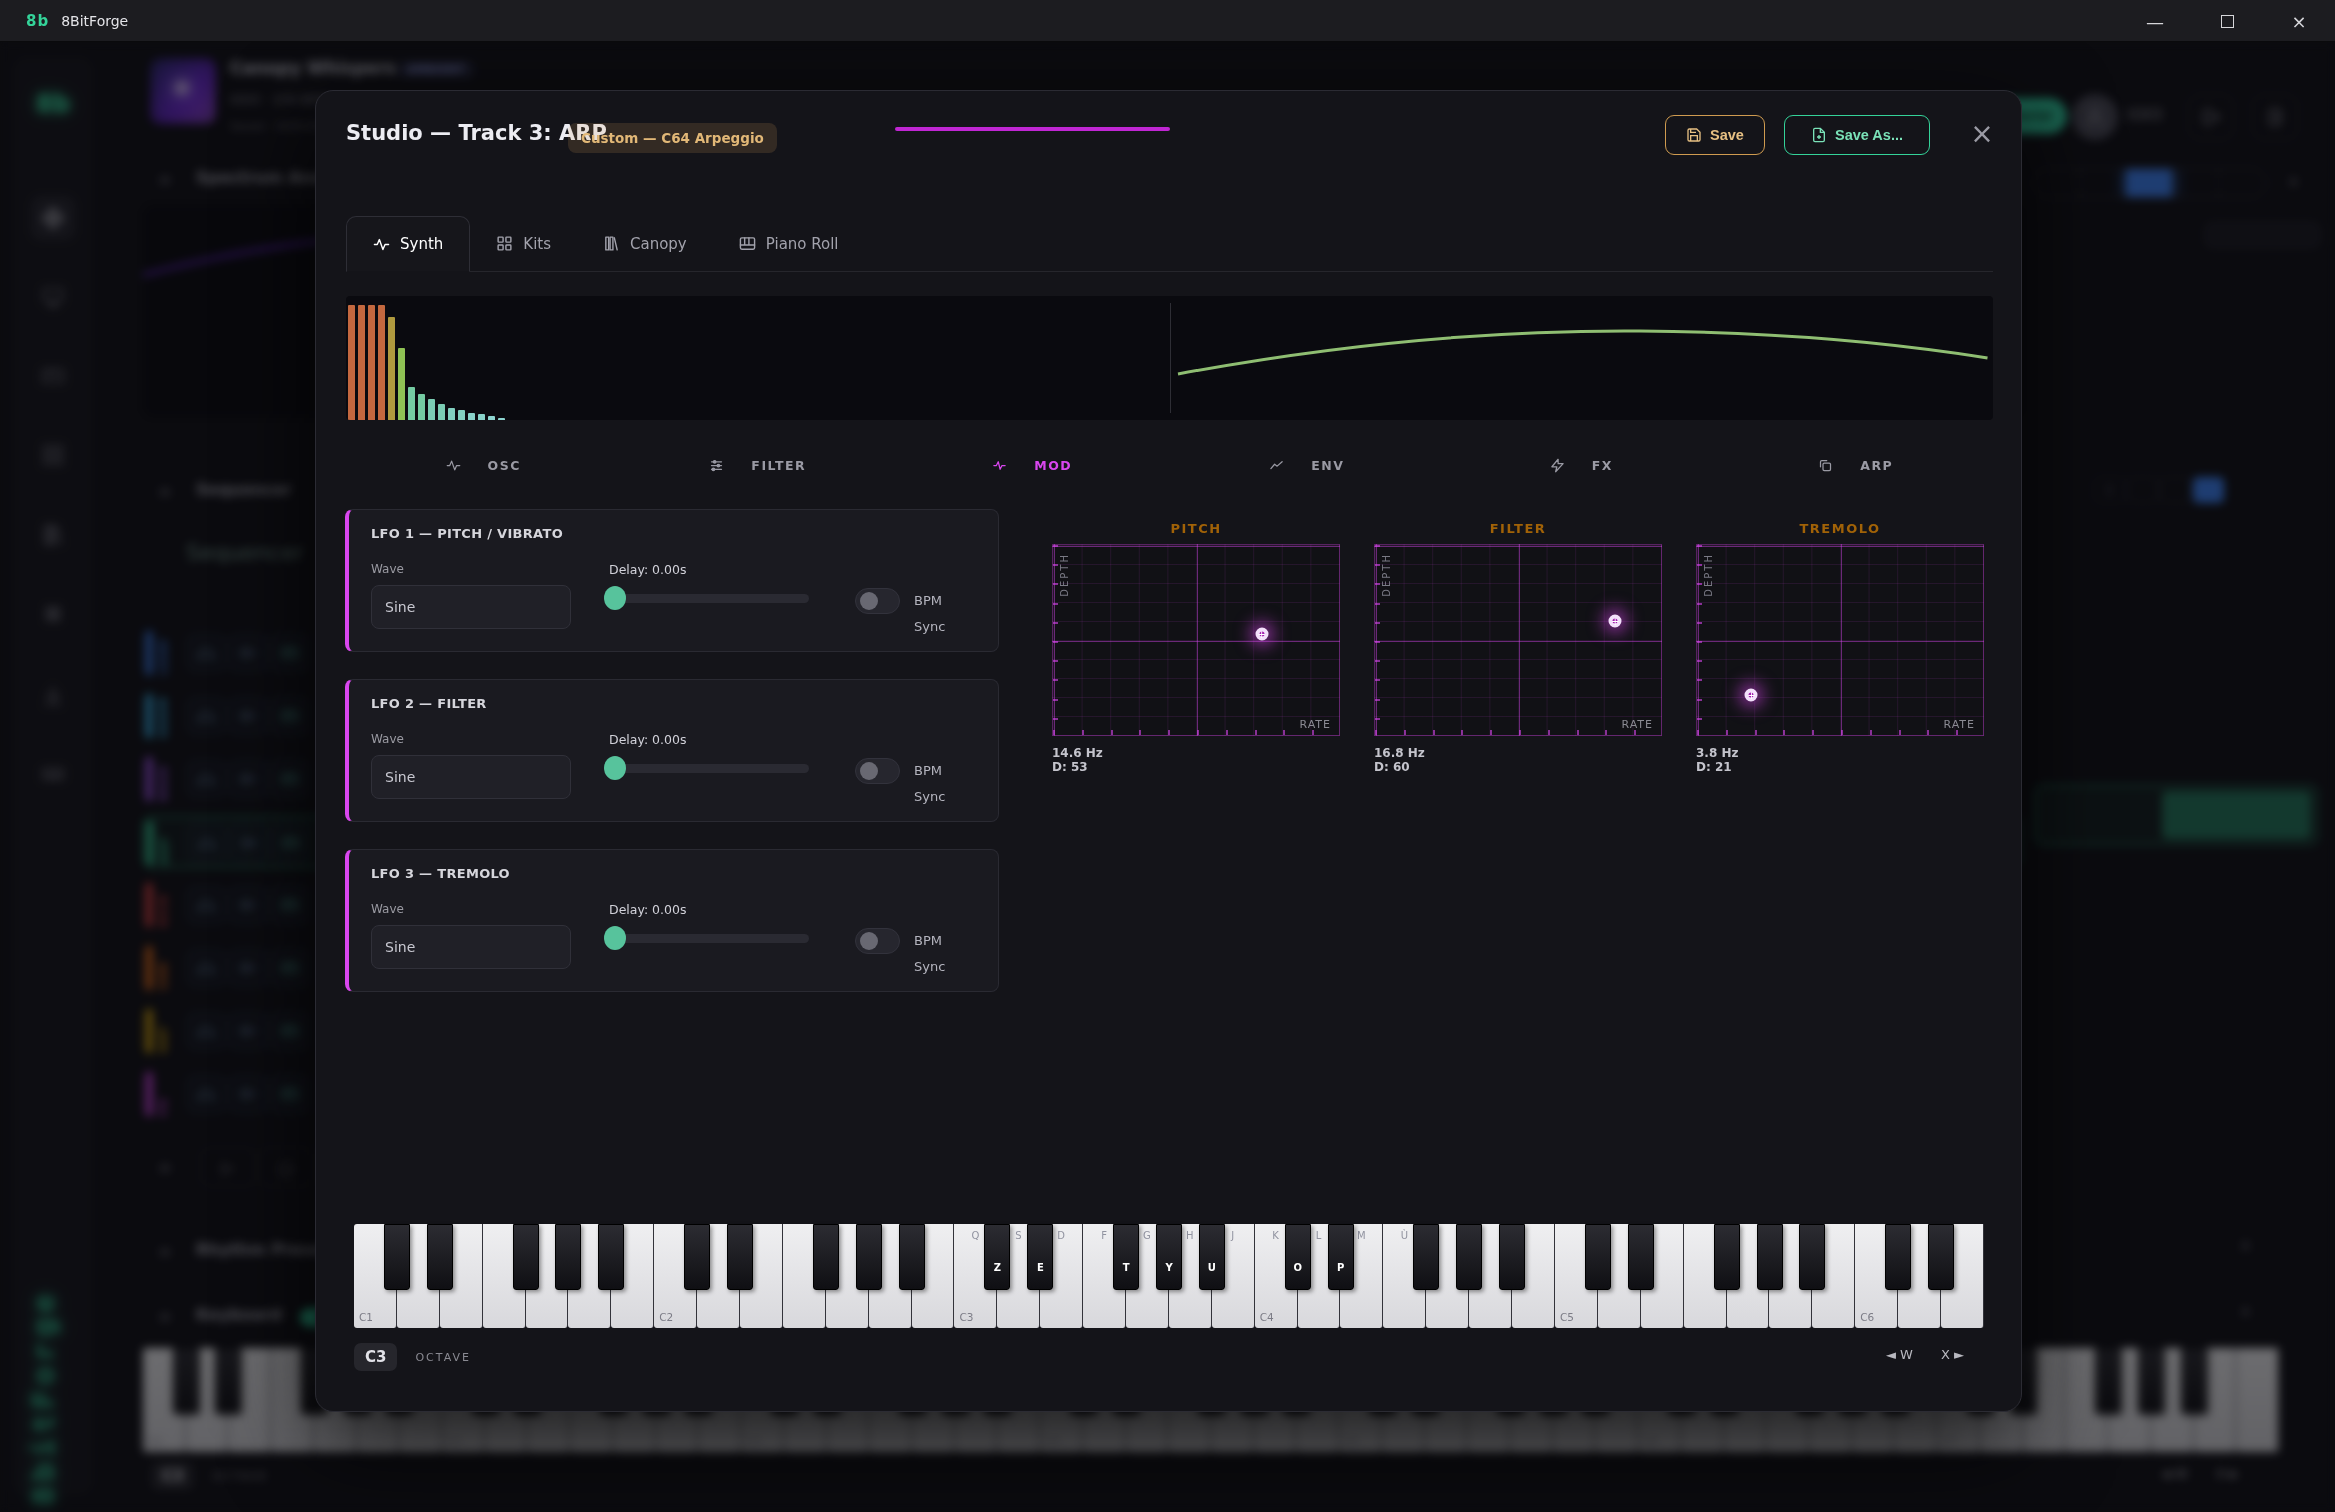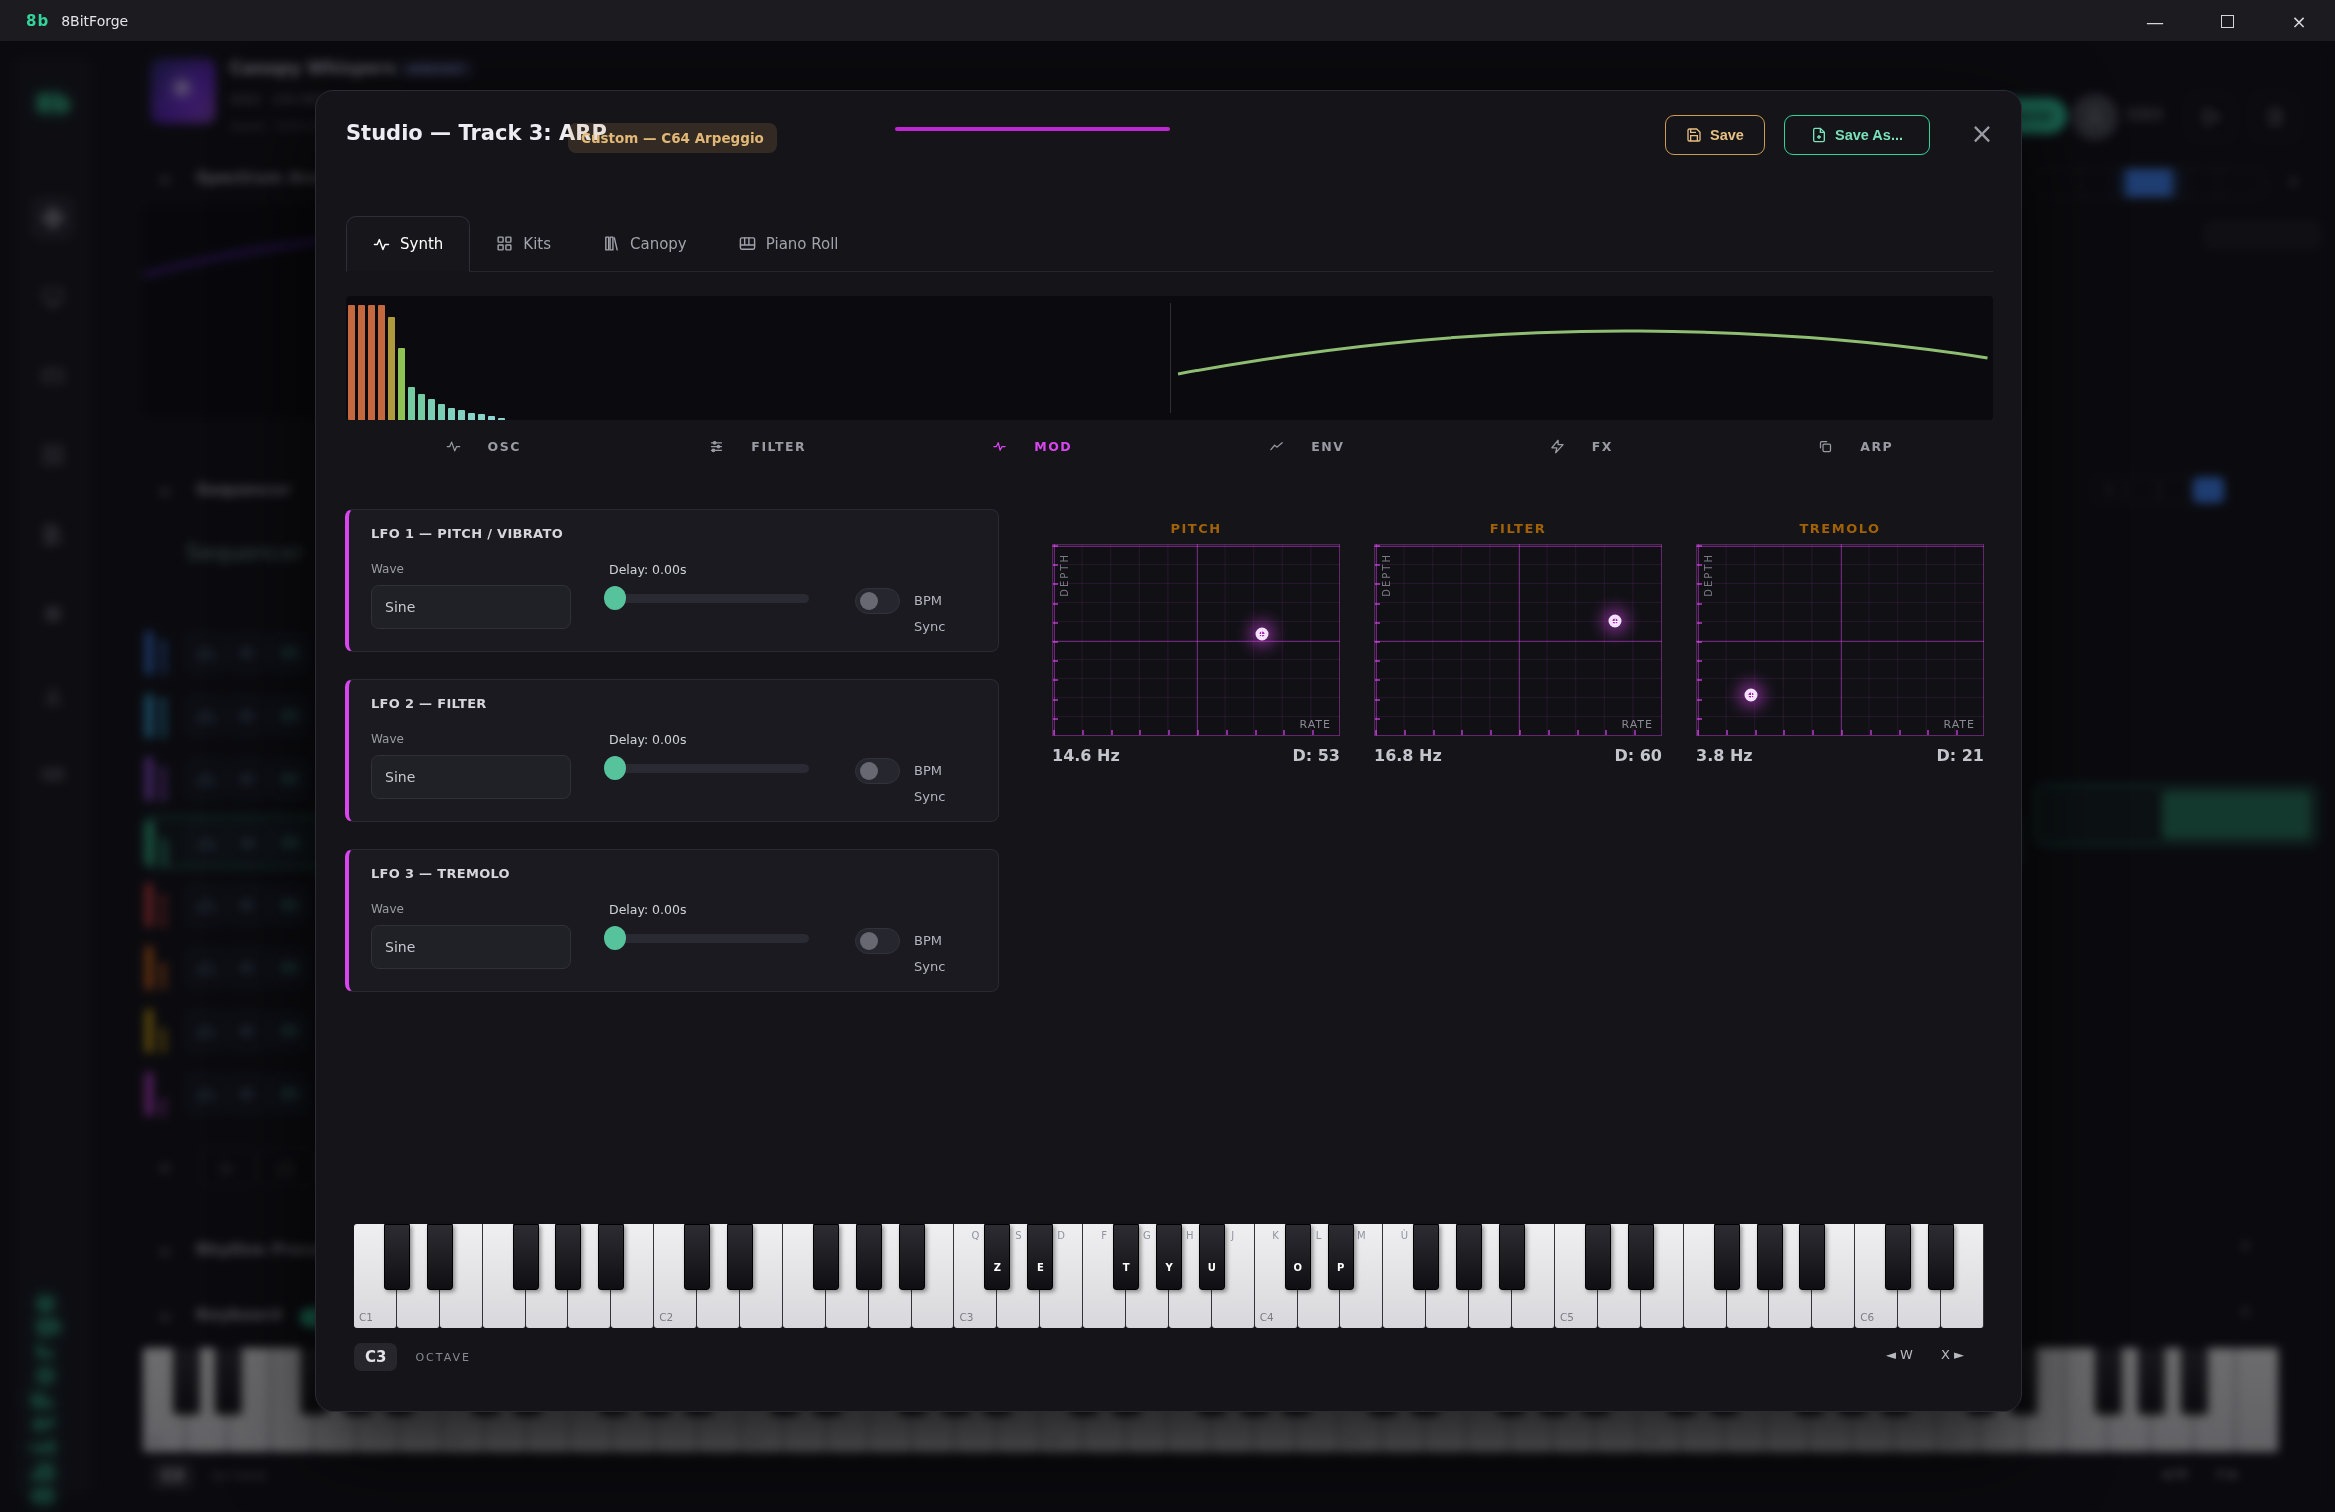--- a/index.html
+++ b/index.html
@@ -94,21 +94,21 @@
   .m-tab svg { width:17px; height:17px; }
   .m-tab.active { border:1px solid #2e2e36; border-bottom:1px solid #141419; border-radius:10px 10px 0 0; background:#16161b; color:#ffffff; margin-bottom:-1px; }
 
   .m-viz { position:absolute; left:30px; top:205px; width:1647px; height:124px; background:#0a0a0f; border-radius:4px; overflow:hidden; }
   .m-viz .divider { position:absolute; left:50%; top:6%; width:1px; height:88%; background:#2e2e35; }
   .viz-bars { position:absolute; left:2px; bottom:0; height:100%; display:flex; align-items:flex-end; gap:3px; }
   .viz-bars .bar { width:7px; border-radius:1px 1px 0 0; }
   .viz-curve { position:absolute; right:0; top:0; width:50%; height:100%; }
 
   .m-subtabs { position:absolute; left:30px; top:348px; width:1647px; height:34px; display:flex; }
-  .m-subtab { flex:1; display:flex; align-items:flex-start; justify-content:center; gap:27px; font-size:12.5px; font-weight:bold; letter-spacing:1.5px; color:#9a9aa4; }
+  .m-subtab { flex:1; display:flex; align-items:flex-end; justify-content:center; gap:27px; font-size:12.5px; font-weight:bold; letter-spacing:1.5px; color:#9a9aa4; }
   .m-subtab svg { width:15px; height:15px; }
   .m-subtab.active { color:#d946ef; }
   .m-subtab-underline { position:absolute; top:36px; height:4px; border-radius:2px; background:#c026d3; }
 
   .lfo-stack { position:absolute; left:29px; top:418px; width:654px; }
   .lfo-panel { position:relative; width:654px; height:143px; background:#1a1a20; border:1px solid #2a2a32; border-left:4px solid #d946ef; border-radius:8px; padding:16px 22px; margin-bottom:27px; }
   .lfo-title { font-size:13px; font-weight:bold; color:#d6d6dc; letter-spacing:.3px; }
   .lfo-row { position:absolute; left:22px; top:52px; right:22px; display:flex; align-items:flex-start; }
   .grp-label { font-size:12px; color:#9a9aa2; margin-bottom:9px; }
   .grp-label.value { color:#d2d2da; font-size:12.5px; }
@@ -134,21 +134,21 @@
       linear-gradient(rgba(217,70,239,.10) 1px, transparent 1px),
       linear-gradient(90deg, rgba(217,70,239,.10) 1px, transparent 1px);
     background-size:100% 50%, 50% 100%, 100% 10%, 10% 100%;
     background-position:0 1px, 1px 0, 0 0, 0 0; }
   .pad-ticks-l { position:absolute; left:0; top:0; width:5px; height:100%; background:repeating-linear-gradient(to bottom, rgba(217,70,239,.6) 0 2px, transparent 2px 19.2px); }
   .pad-ticks-b { position:absolute; left:0; bottom:0; width:100%; height:5px; background:repeating-linear-gradient(to right, rgba(217,70,239,.6) 0 2px, transparent 2px 28.8px); }
   .pad-depth { position:absolute; left:6px; top:8px; writing-mode:vertical-rl; transform:rotate(180deg); font-size:10px; letter-spacing:2px; color:#7a7a85; }
   .pad-rate { position:absolute; right:8px; bottom:4px; font-size:11px; letter-spacing:1px; color:#8a8a92; }
   .pad-dot { position:absolute; width:13px; height:13px; border-radius:50%; border:4px solid #f3e0fb; background:#a21caf; transform:translate(-50%,-50%); box-shadow:0 0 16px 6px rgba(217,70,239,.55); }
   .pad-dot::after { content:"+"; position:absolute; left:50%; top:50%; transform:translate(-50%,-54%); color:#fff; font-size:10px; }
-  .pad-foot { display:flex; justify-content:space-between; margin-top:10px; font-size:16px; color:#c4c4cc; font-weight:bold; }
+  .pad-foot { display:flex; justify-content:space-between; margin-top:10px; font-size:12px; color:#c4c4cc; font-weight:bold;flex-direction:column; }
 
   .m-kbd { left:38px; top:1133px; width:1630px; height:104px; }
   .m-octbar { position:absolute; left:38px; top:1252px; width:1630px; height:30px; }
   .m-octbar .left { position:absolute; left:0; top:0; display:flex; align-items:center; gap:18px; }
   .m-octbar .right { position:absolute; right:20px; top:4px; display:flex; gap:28px; }
 
   .bg-kbd { left:143px; top:1306px; width:2136px; height:104px; }
   .bg-octbar { position:absolute; left:143px; top:1420px; width:2136px; height:30px; }
   .bg-octbar .left { position:absolute; left:8px; top:0; display:flex; align-items:center; gap:18px; }
   .bg-octbar .right { position:absolute; right:40px; top:4px; display:flex; gap:28px; }

